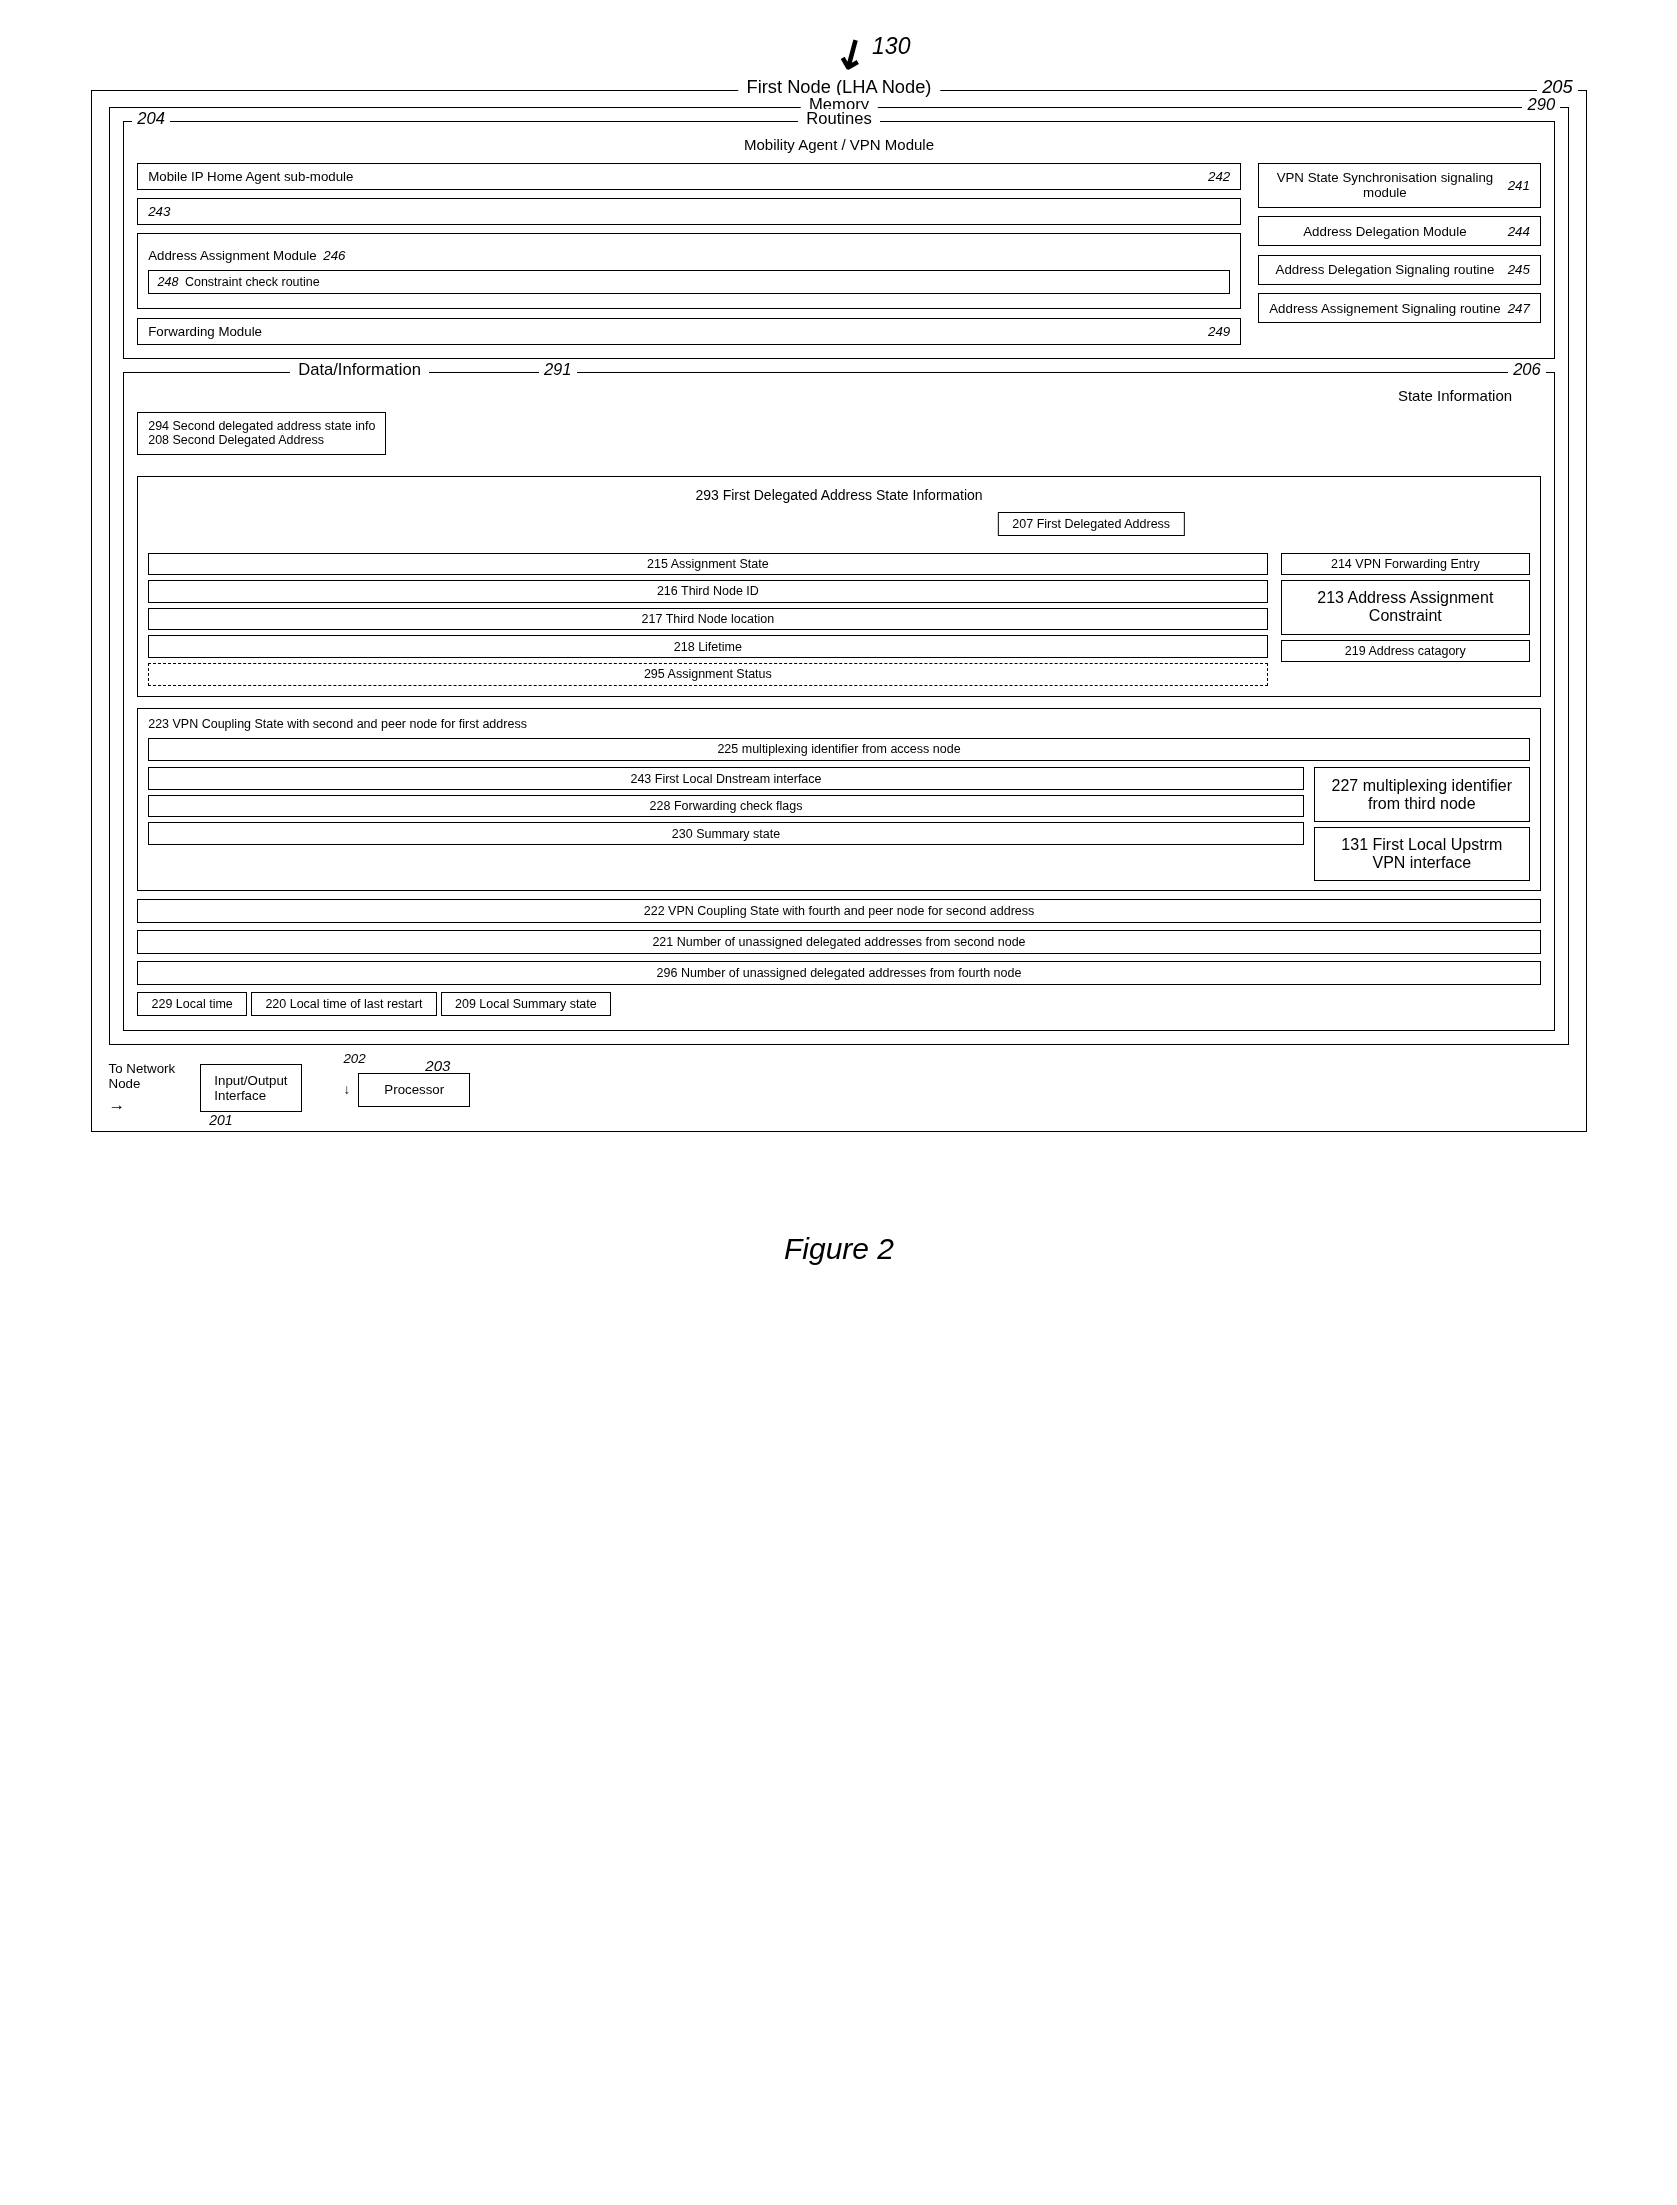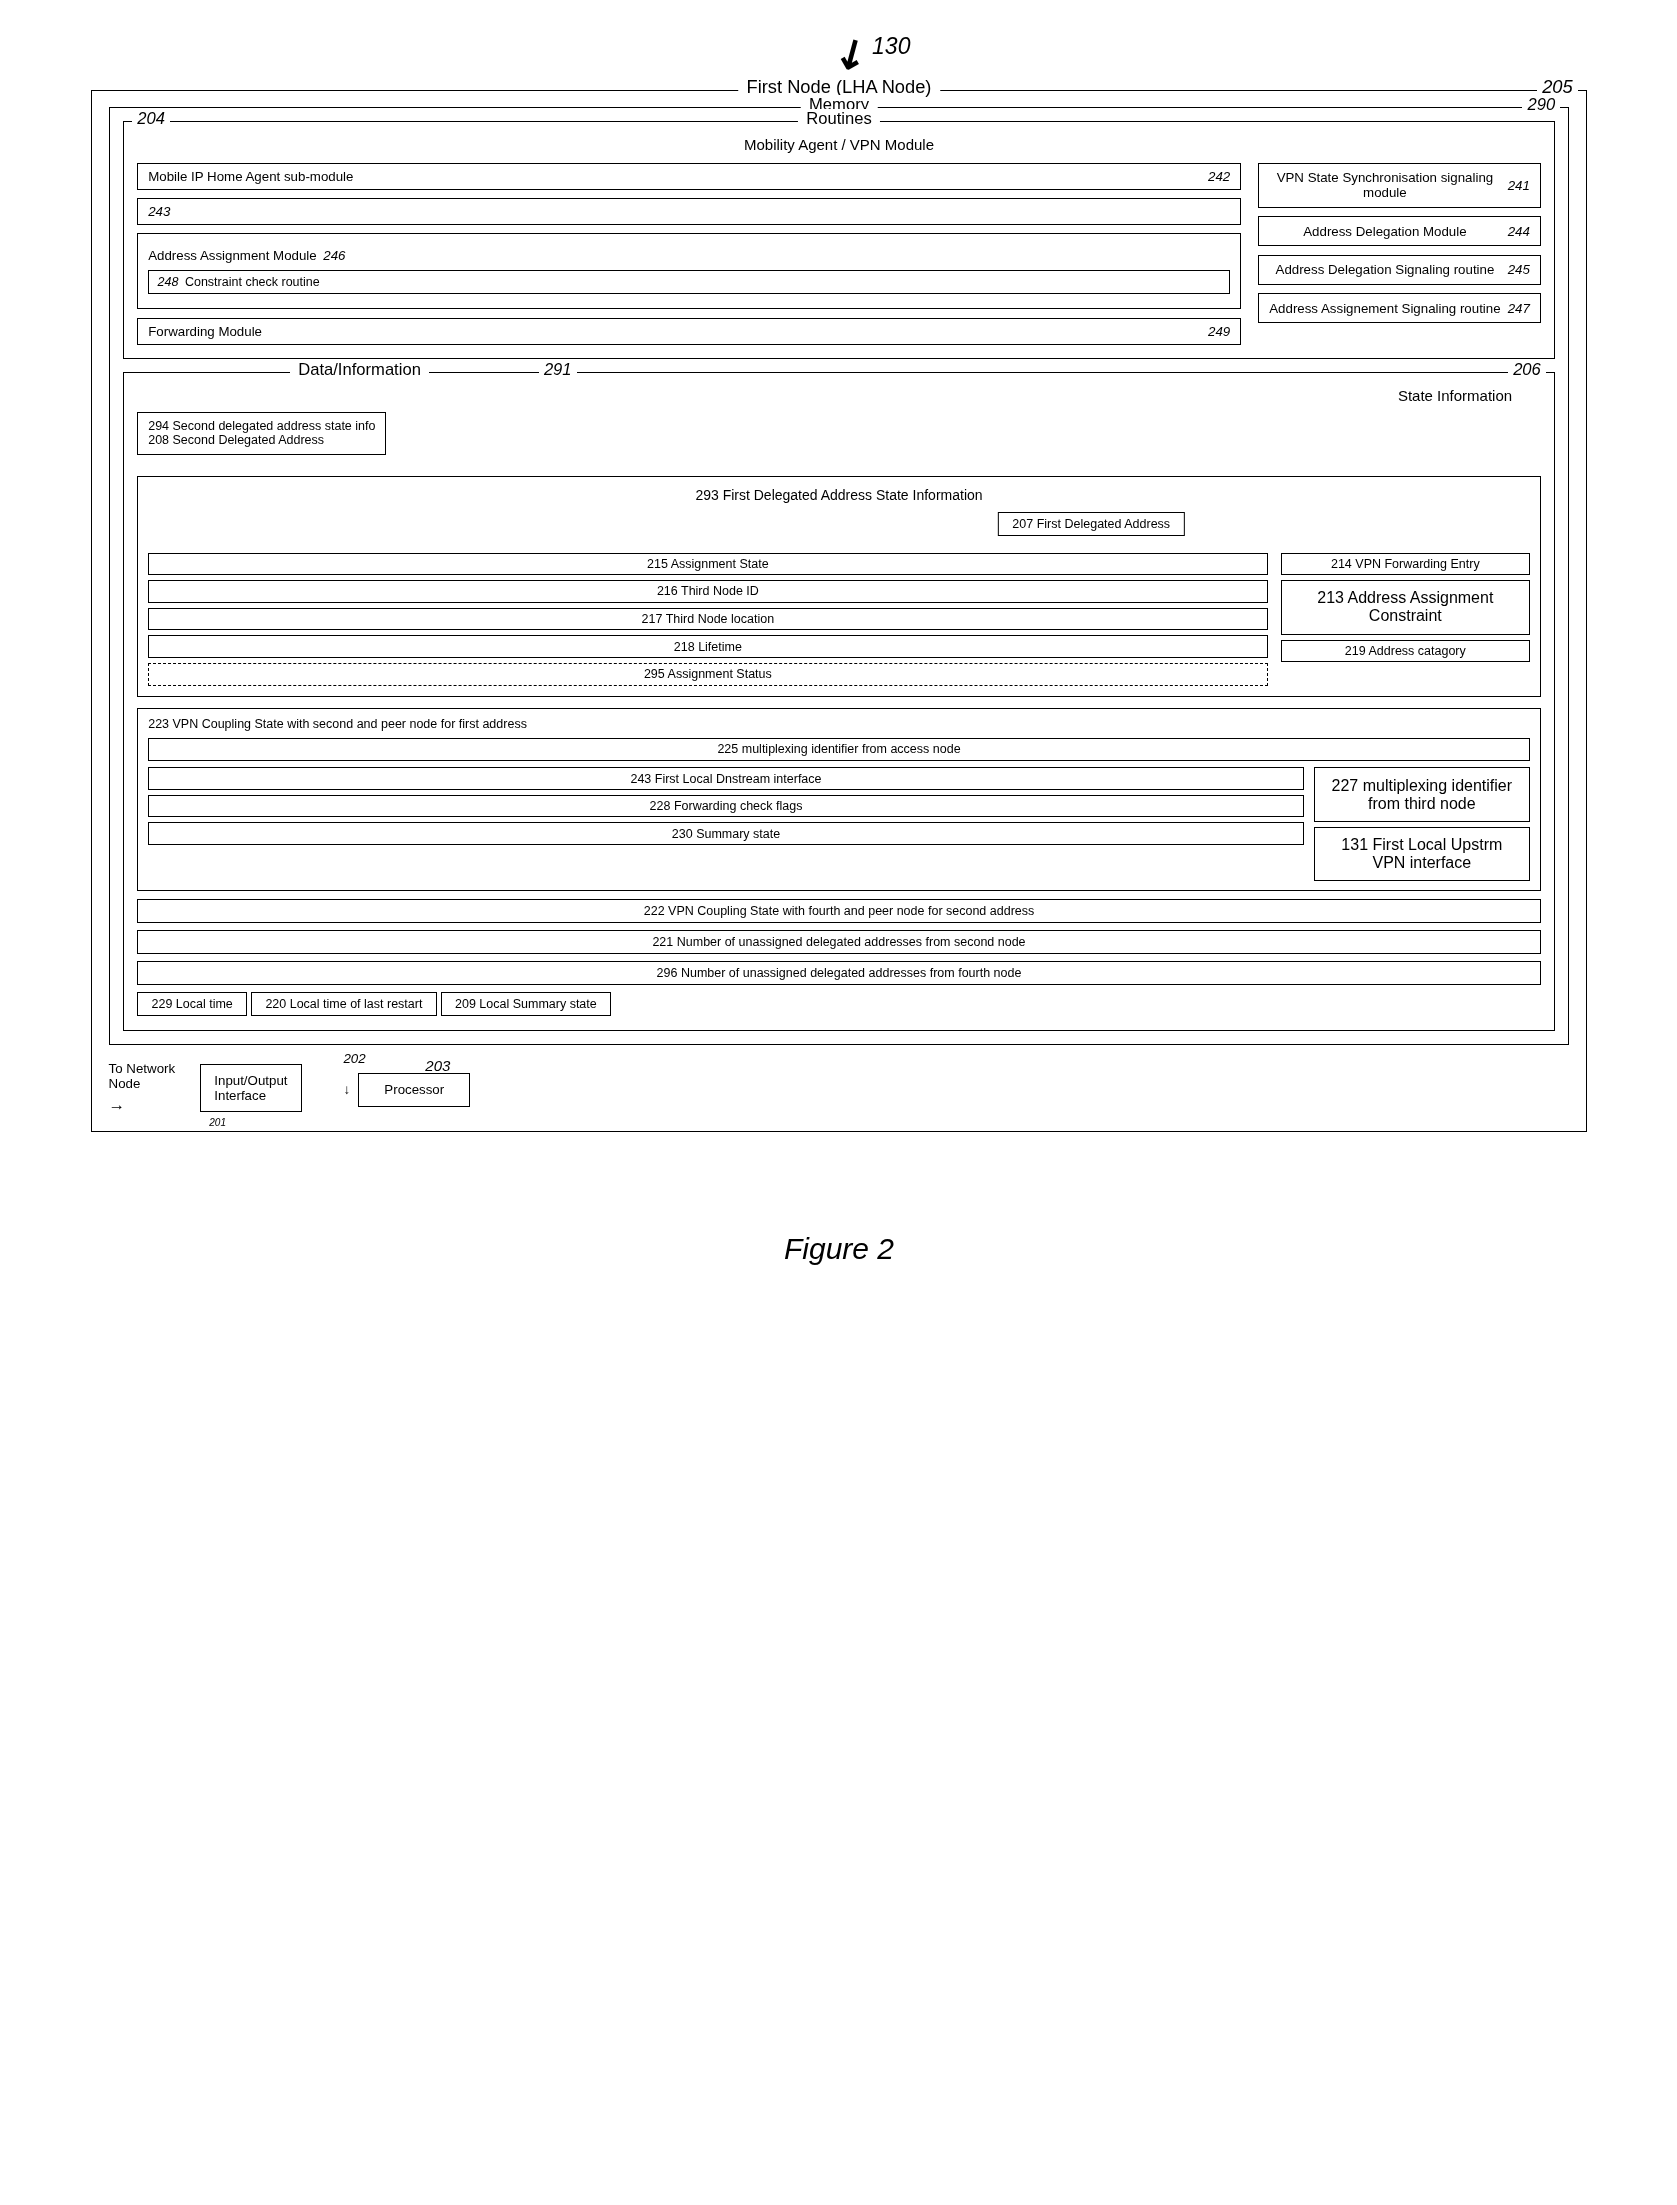--- a/index.html
+++ b/index.html
@@ -363,21 +363,21 @@
     .io-box {
       border: 1.2px solid #000;
       padding: 8.3px 13.3px;
       font-size: 13.3px;
       position: relative;
     }
     .io-number {
       position: absolute;
       bottom: -16.6px;
       left: 8.3px;
-      font-size: 10px;
+      font-size: 14px;
       font-style: italic;
     }
     .processor-box {
       border: 1.2px solid #000;
       padding: 8.3px 25px;
       font-size: 13.3px;
       position: relative;
     }
     .processor-number {
       position: absolute;

